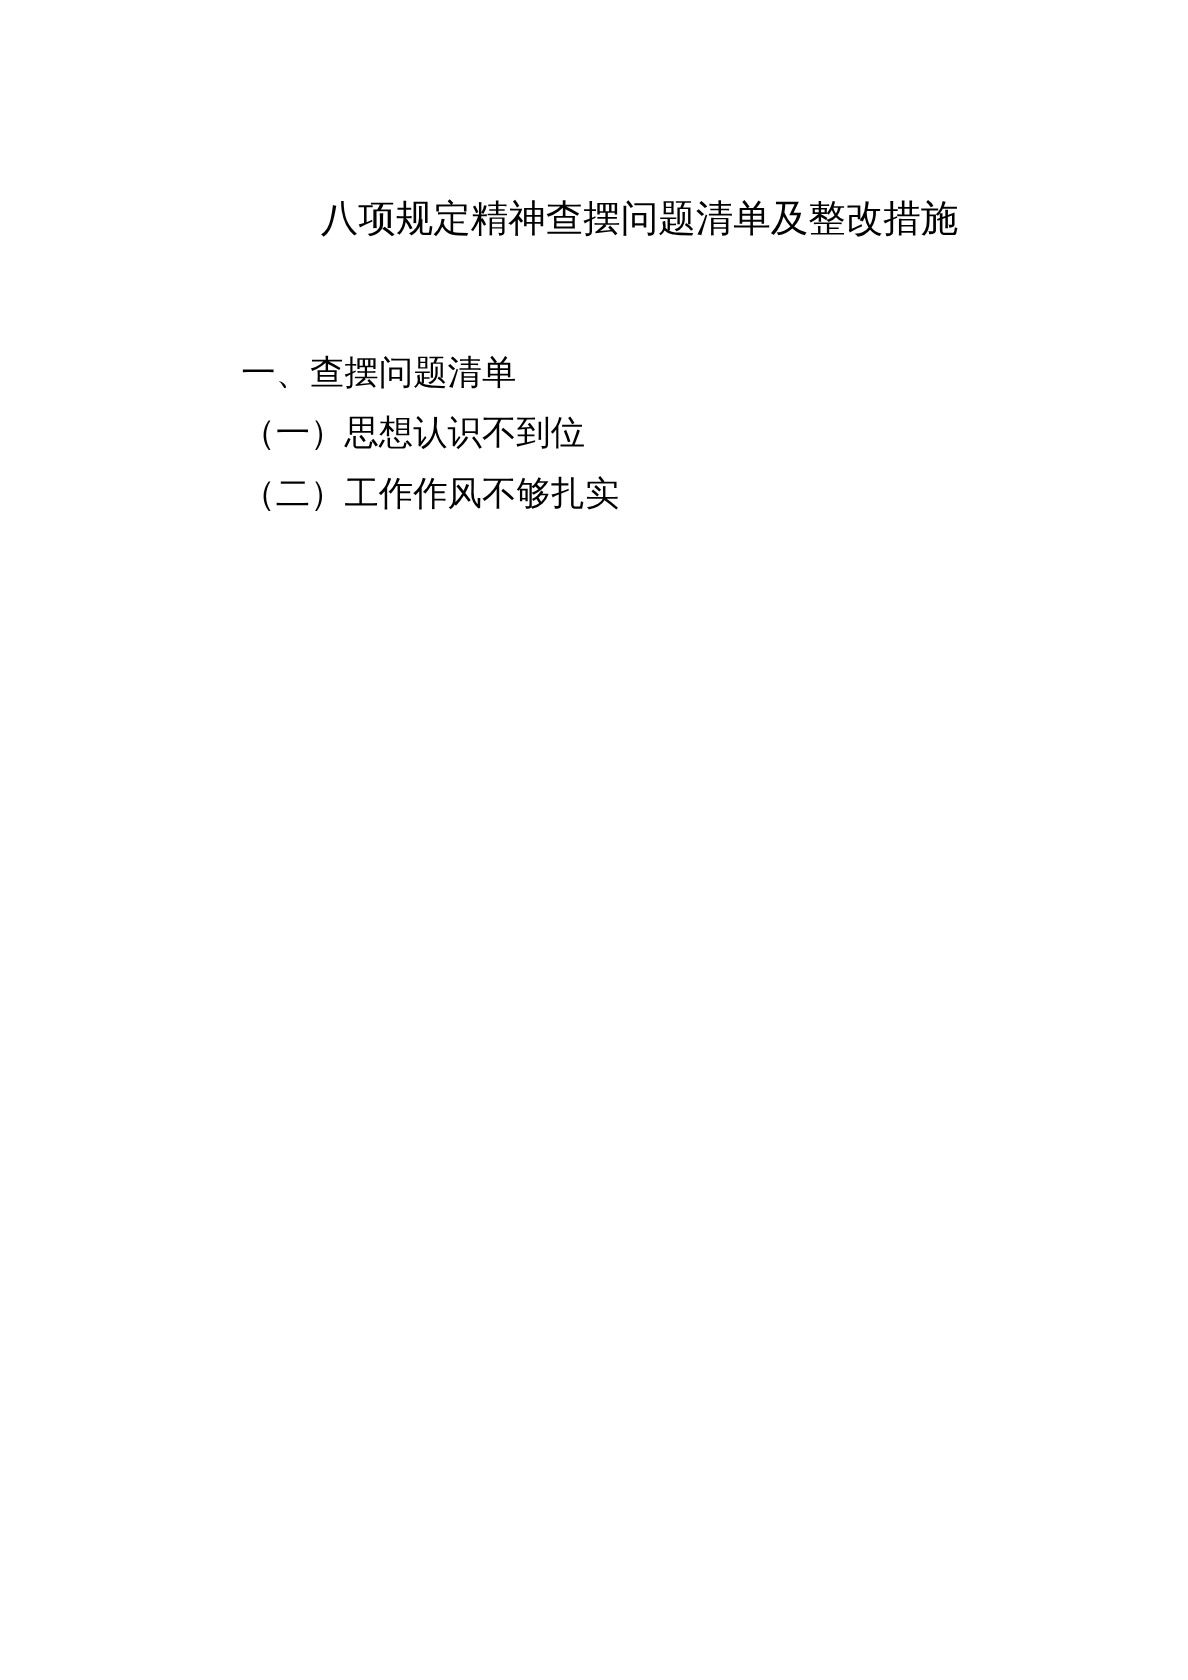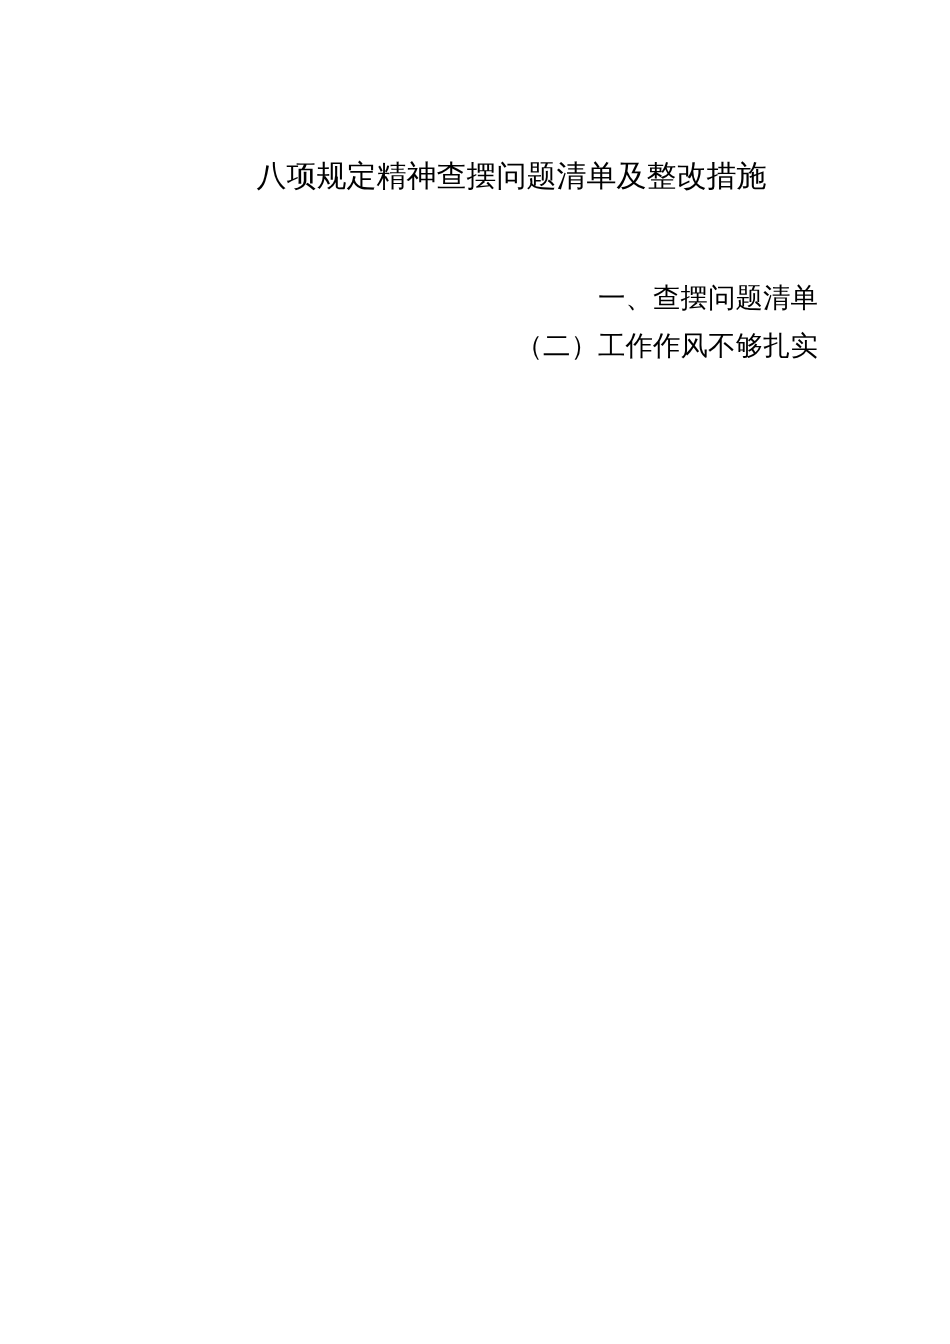--- a/index.html
+++ b/index.html
@@ -38,25 +38,26 @@
     font-weight: 400;
     line-height: 48.4px;
     text-indent: 60px;        
     text-align: justify;
     letter-spacing: 0;
     color: #000000;
     word-break: break-all;
   }
   p.para.heading1,
   p.para.heading2 {
-    text-align: right;
+    text-align: left;
   }
 </style>
 </head>
 <body>
 
 <div class="page" style="background: rgb(255, 255, 255); color: rgb(0, 0, 0);">
   <h1 class="doc-title">八项规定精神查摆问题清单及整改措施</h1>
   <div class="doc-body">
       <p class="para heading1">一、查摆问题清单</p>
+      <p class="para heading2">（一）思想认识不到位</p>
       <p class="para heading2">（二）工作作风不够扎实</p>
     </div>
 </div>
 
 </body></html>

